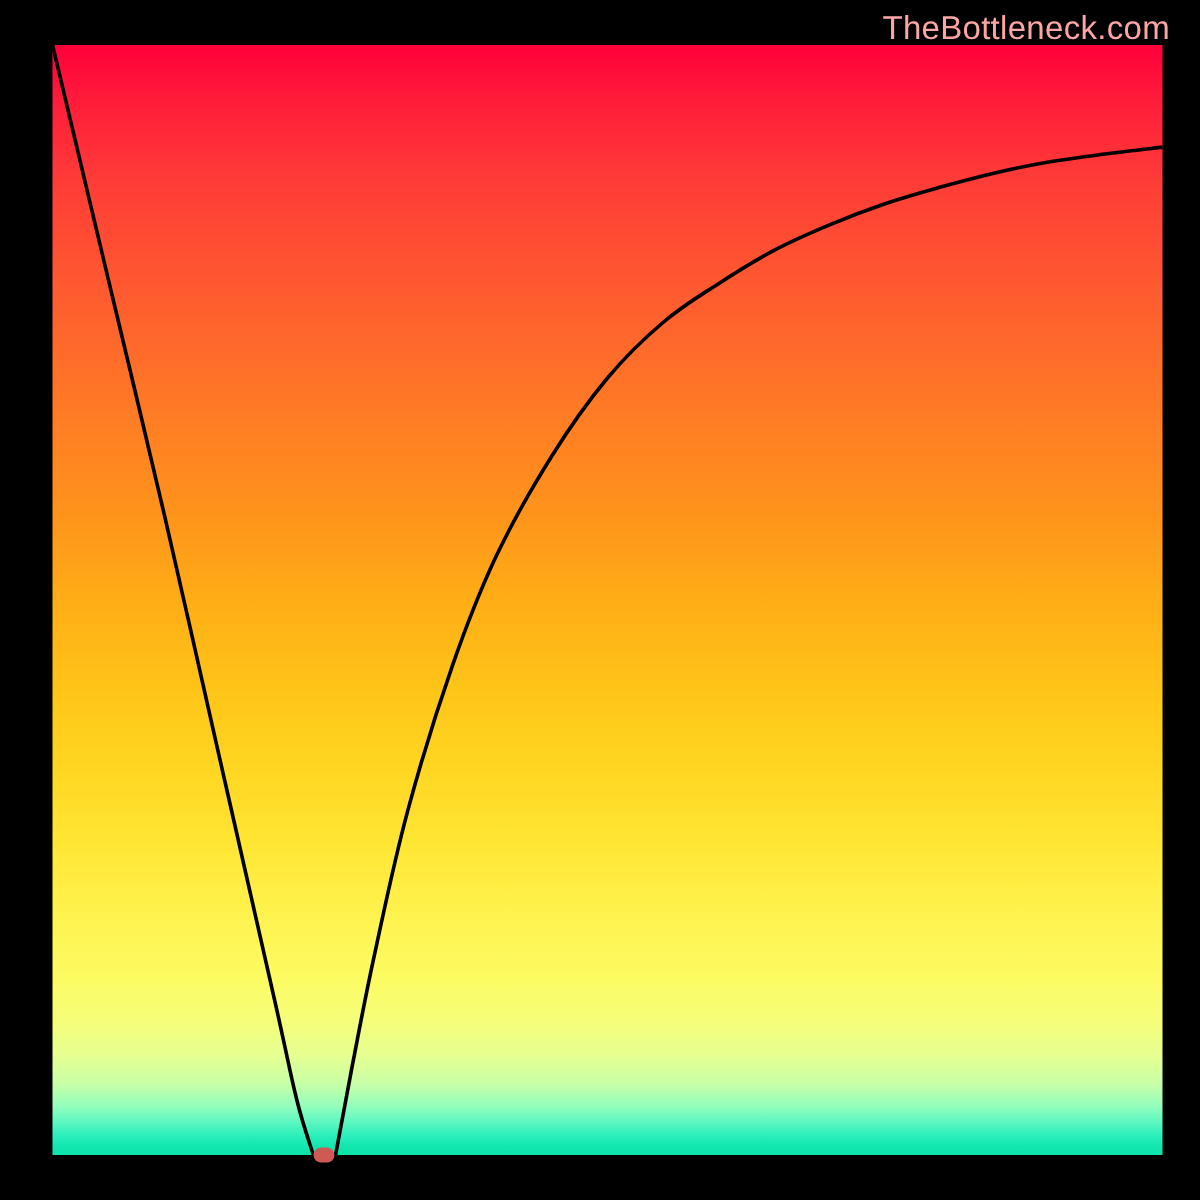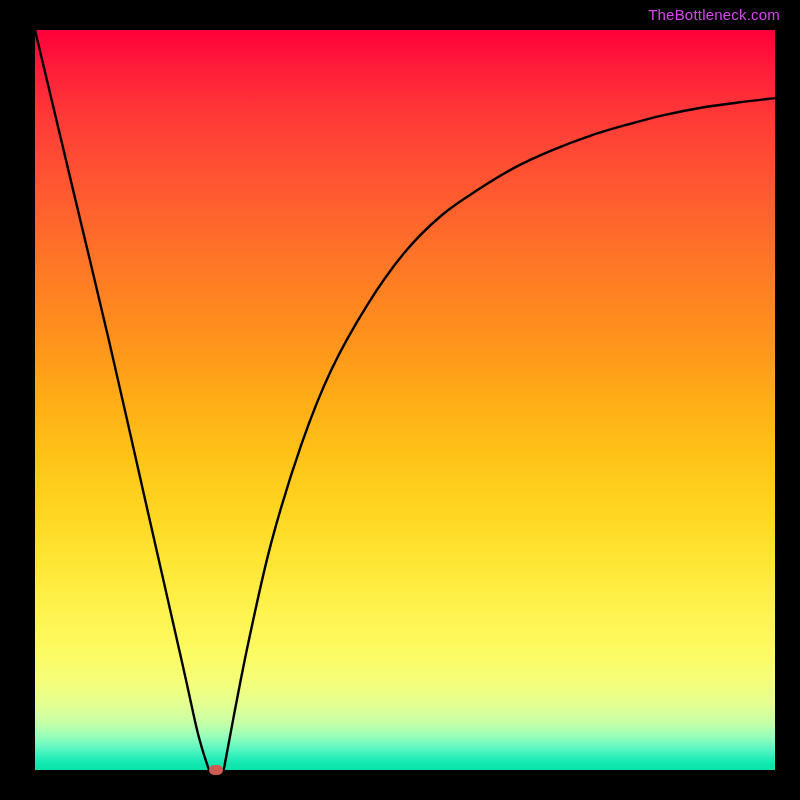--- a/index.html
+++ b/index.html
@@ -43,22 +43,22 @@
       #5ff7c2 97%,
       #29eebb 98.3%,
       #12e7af 99.2%,
       #0ce3a8 100%
     );
   }
   .watermark {
     position: absolute;
     top: 6px;
     right: 20px;
-    color: #d946ef;
-    font-size: 15px;
+    color: #fca5a5;
+    font-size: 22px;
     font-weight: 500;
     letter-spacing: 0.2px;
     user-select: none;
   }
   svg.curve {
     position: absolute;
     left: 0;
     top: 0;
     width: 740px;
     height: 740px;

